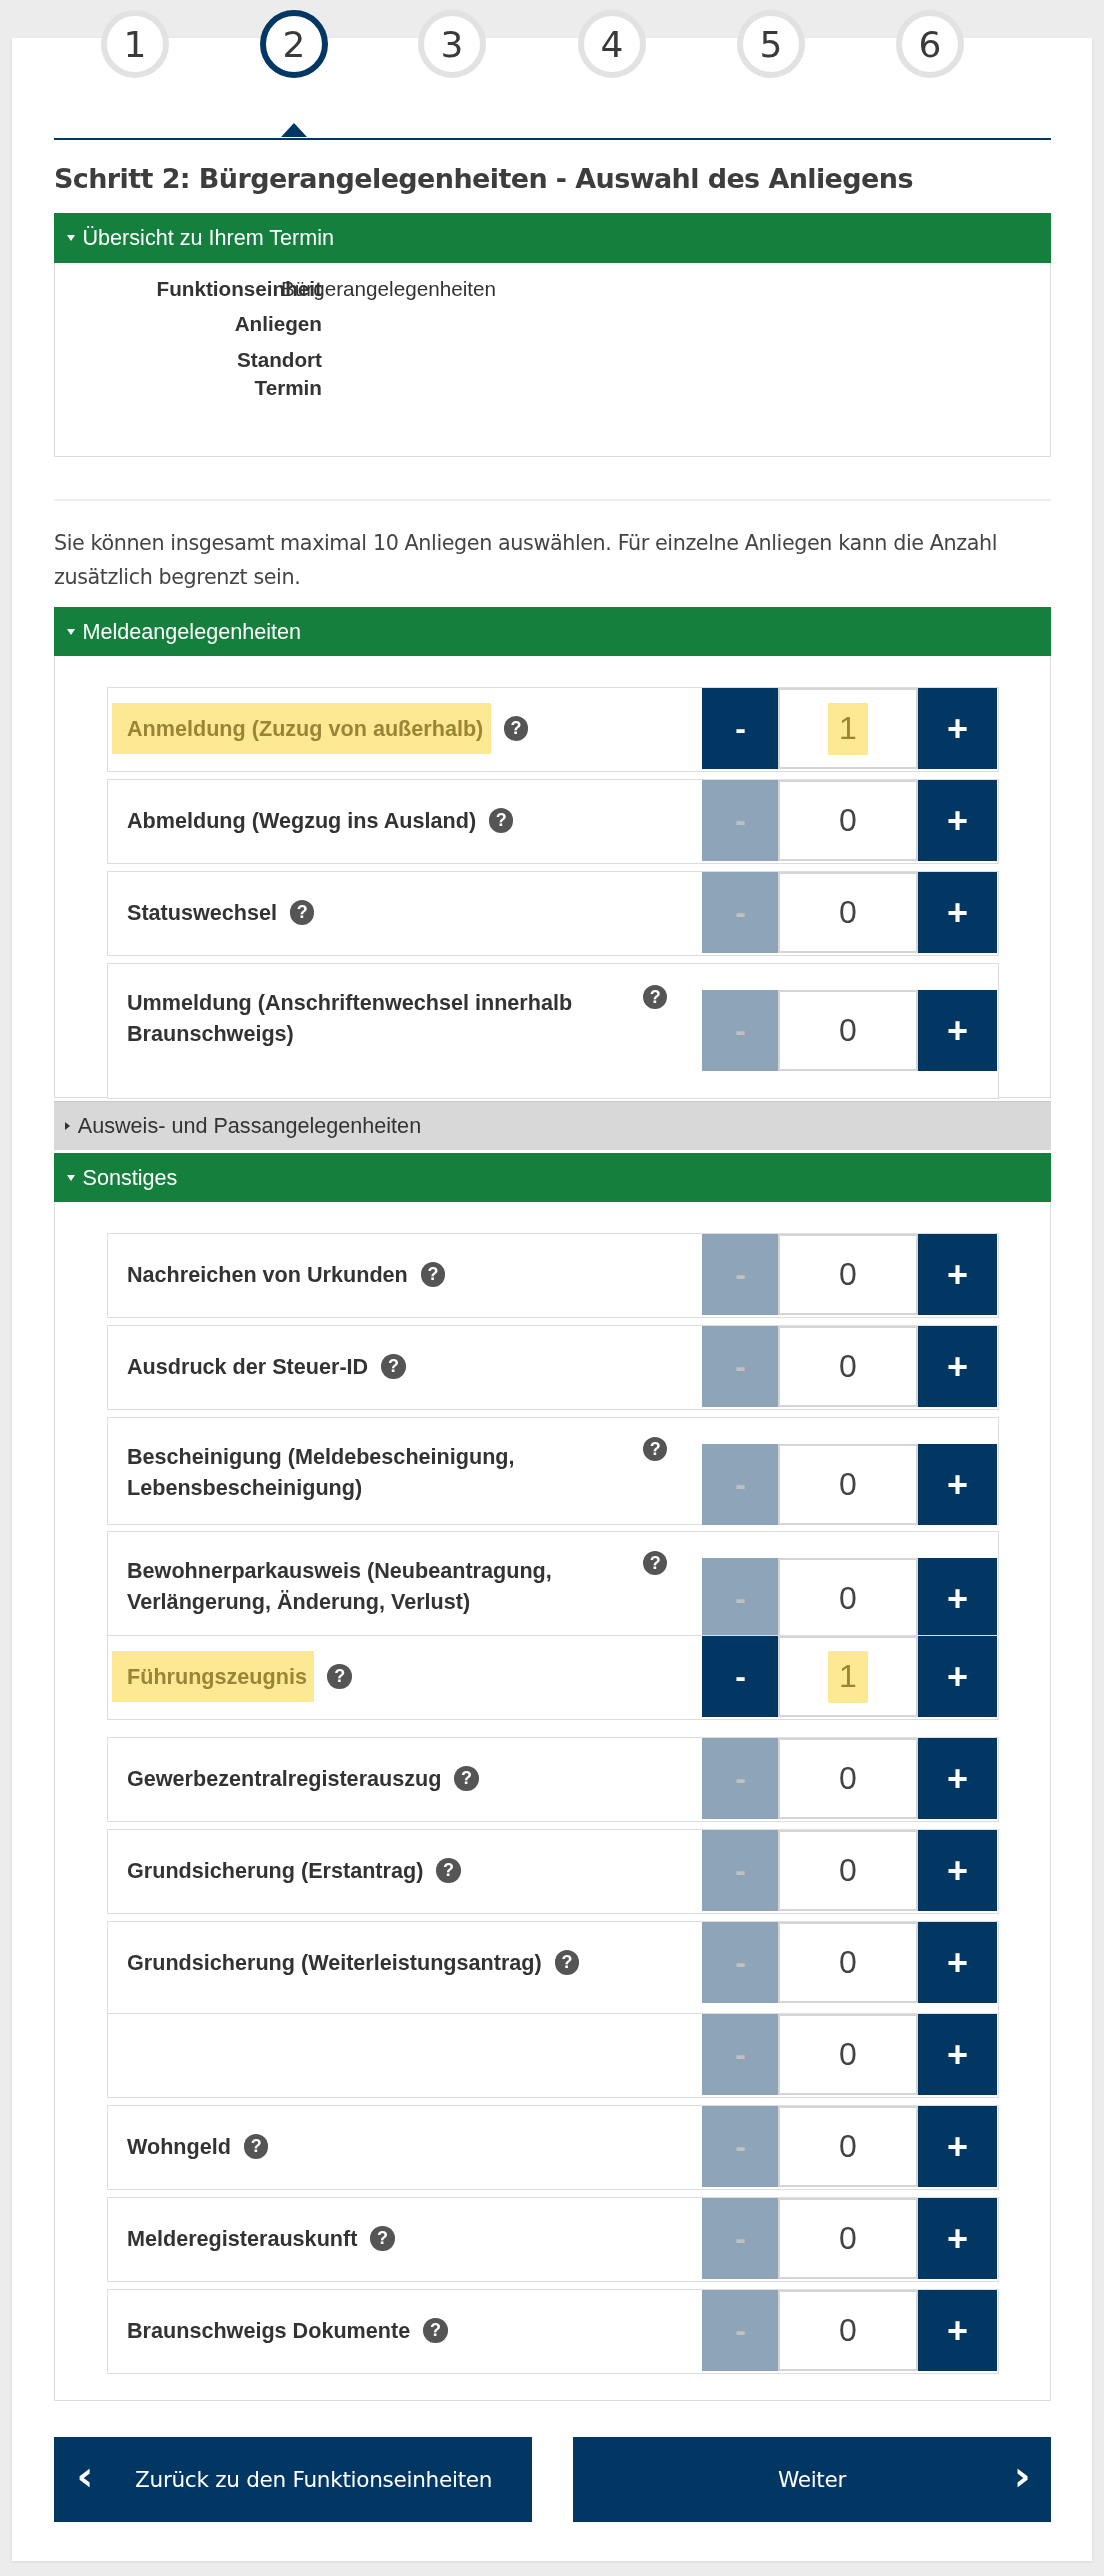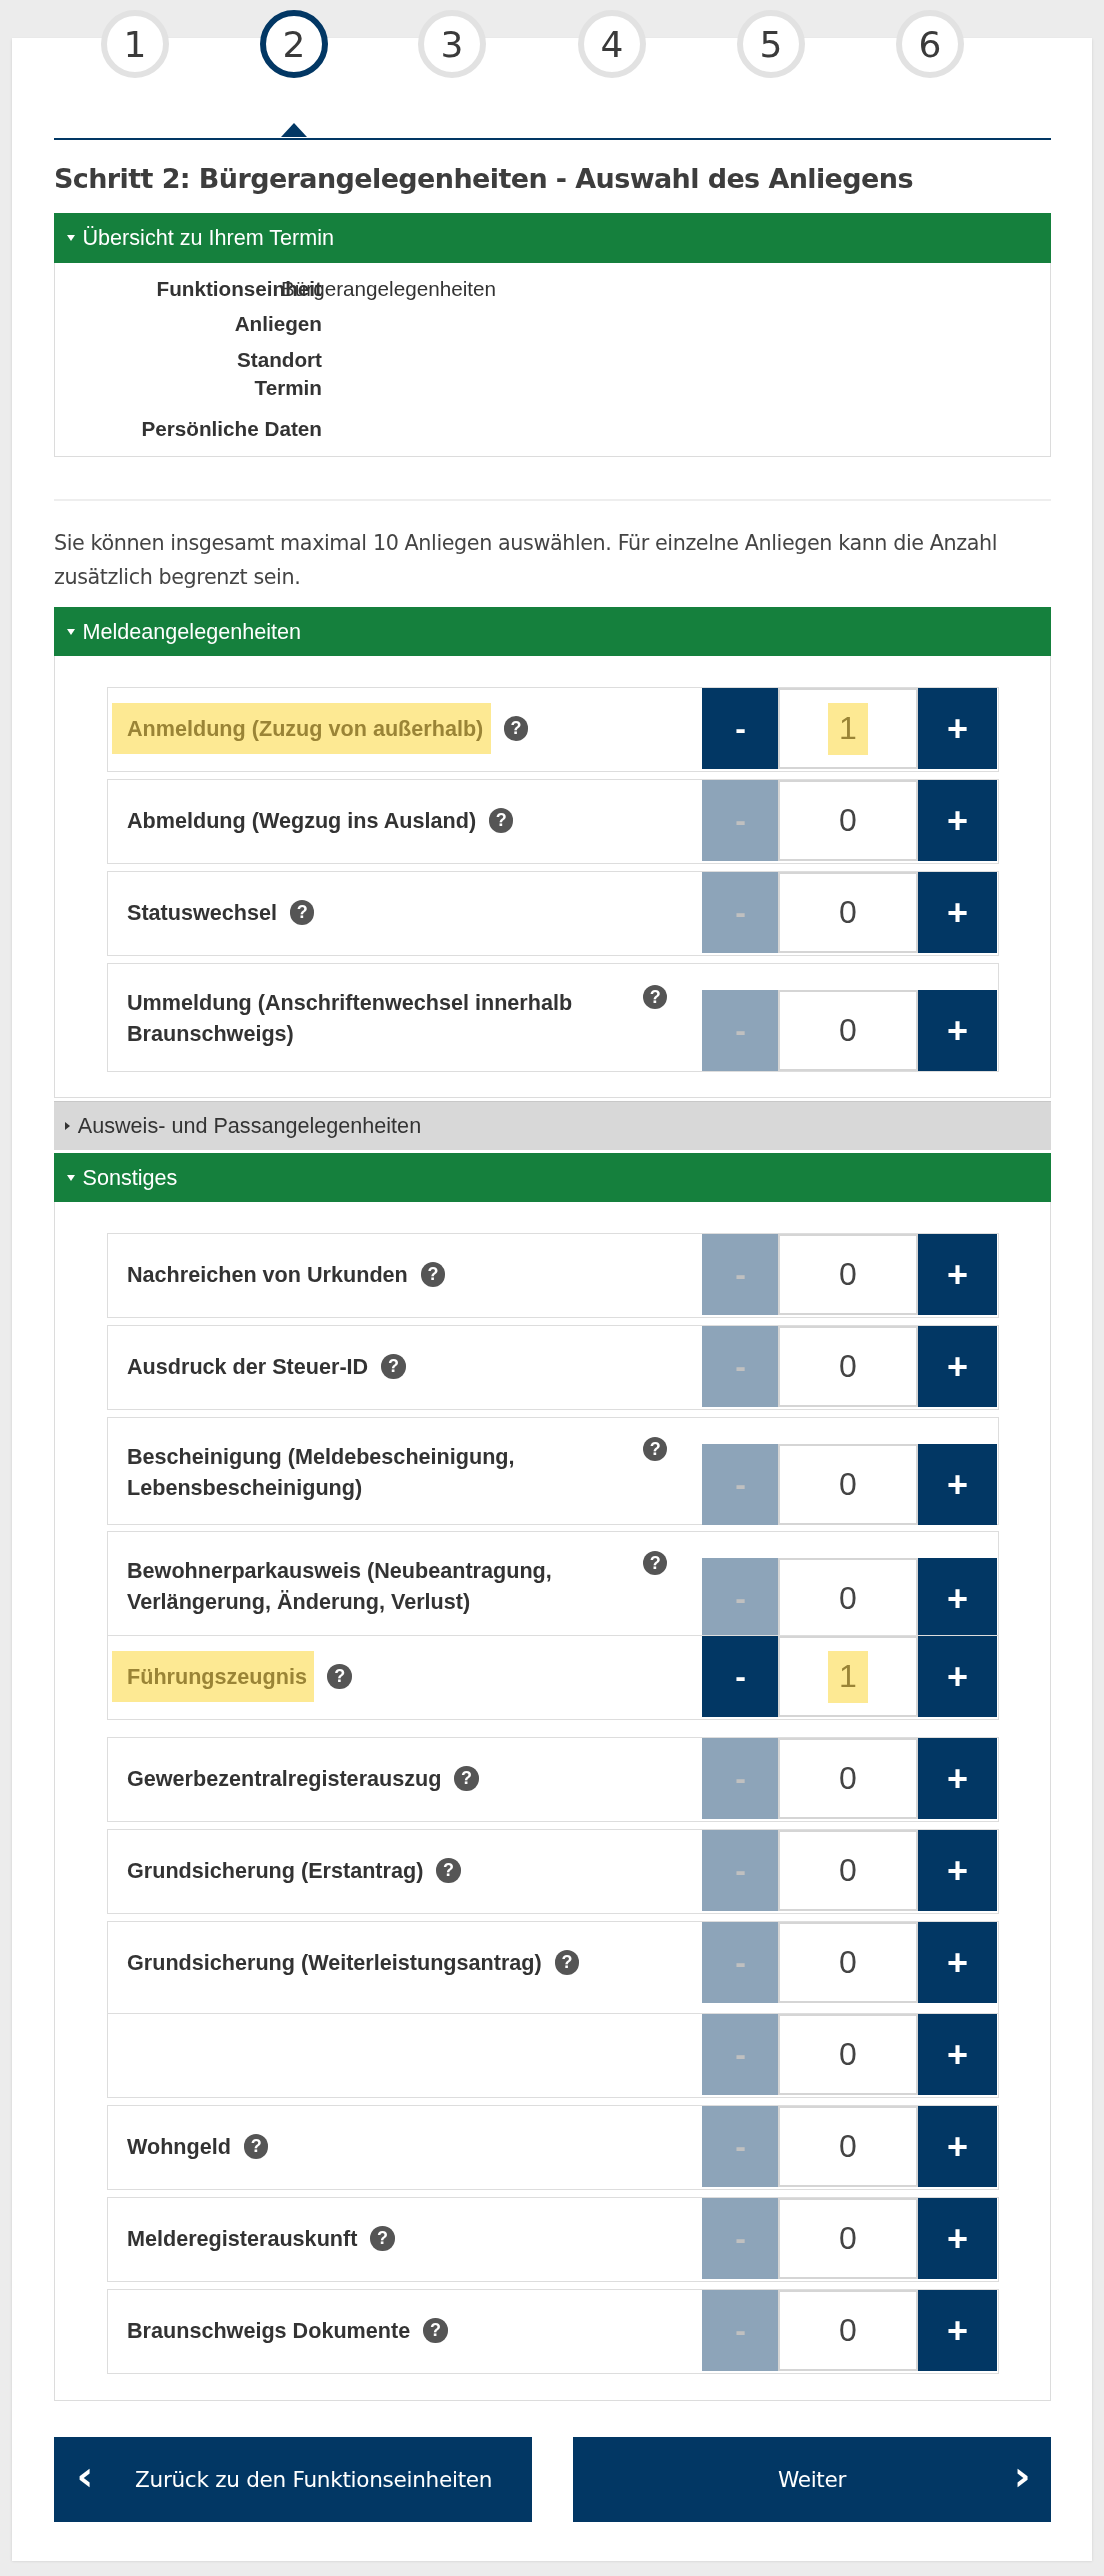--- a/index.html
+++ b/index.html
@@ -93,24 +93,20 @@
     <span class="summary-value"></span>
   </div>
   <div class="summary-row" style="top:85px">
     <span class="summary-label">Standort</span>
     <span class="summary-value"></span>
   </div>
   <div class="summary-row" style="top:113px">
     <span class="summary-label">Termin</span>
     <span class="summary-value"></span>
   </div>
-  <div class="summary-row" style="top:154px">
-    <span class="summary-label">Persönliche Daten</span>
-    <span class="summary-value"></span>
-  </div>
 </div>
 
 <div class="hr"></div>
 
 <p class="info">Sie können insgesamt maximal 10 Anliegen auswählen. Für einzelne Anliegen kann die Anzahl zusätzlich begrenzt sein.</p>
 
 <div class="panel-head" style="top:607px">
   <span class="caret-down"></span>
   <span>Meldeangelegenheiten</span>
 </div>
@@ -132,21 +128,21 @@
   <div class="plus-btn" style="top:0">+</div>
 </div>
 
 <div class="row" style="top:871px; height:85px">
   <div class="row-label" style="top:25px"><span>Statuswechsel</span><span class="help-icon">?</span></div>
   <div class="minus-btn disabled" style="top:0">-</div>
   <div class="qty" style="top:0">0</div>
   <div class="plus-btn" style="top:0">+</div>
 </div>
 
-<div class="row" style="top:963px; height:109px">
+<div class="row" style="top:963px; height:136px">
   <div class="row-label" style="top:22.5px; width:489px">Ummeldung (Anschriftenwechsel innerhalb Braunschweigs)</div>
   <span class="help-icon floating" style="top:20.7px">?</span>
   <div class="minus-btn disabled" style="top:26px">-</div>
   <div class="qty" style="top:26px">0</div>
   <div class="plus-btn" style="top:26px">+</div>
 </div>
 
 <div class="panel-head collapsed" style="top:1101px">
   <span class="caret-right"></span>
   <span>Ausweis- und Passangelegenheiten</span>

